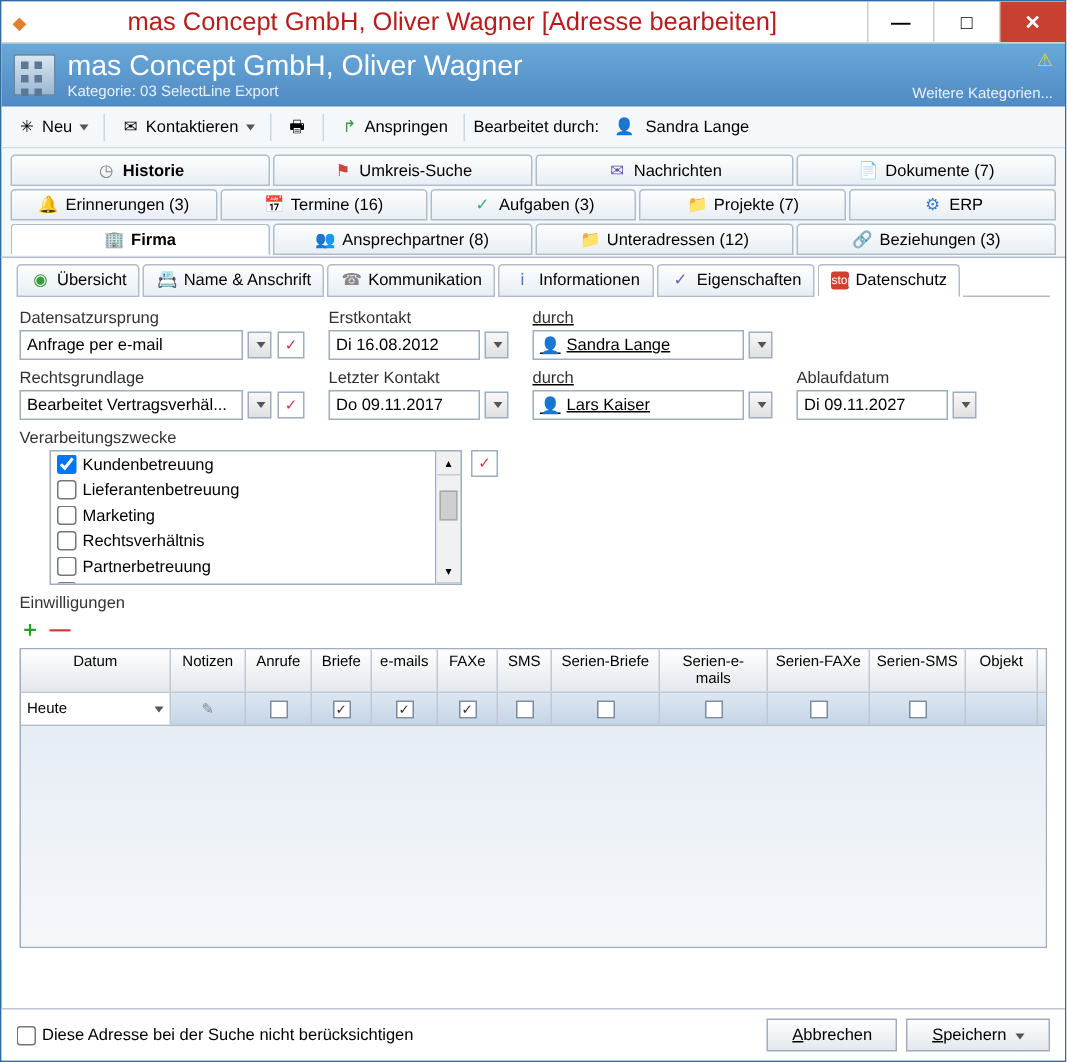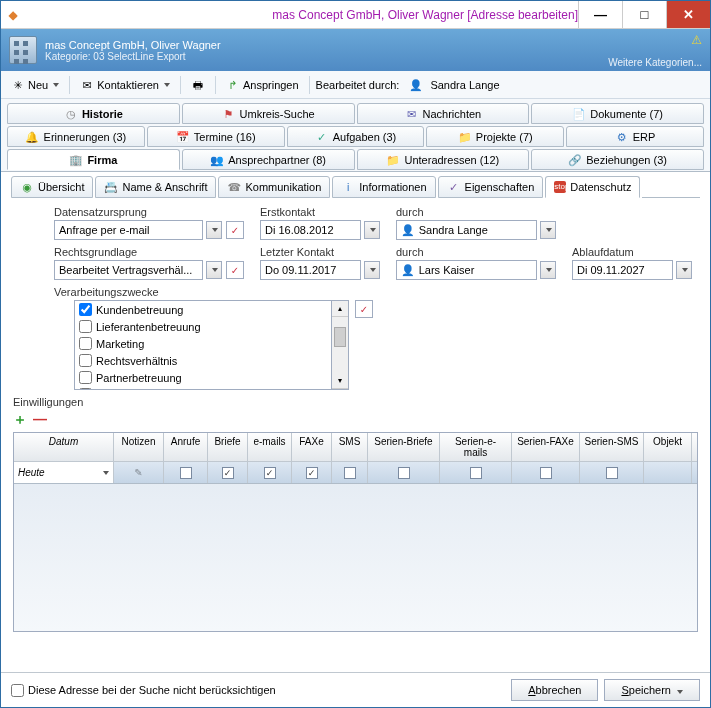--- a/index.html
+++ b/index.html
@@ -2,31 +2,31 @@
 <html><head>
 <meta charset="utf-8">
 <style>
   * { box-sizing: border-box; margin: 0; padding: 0; }
   body { font-family: Tahoma, Verdana, sans-serif; font-size: 11px; background: #fff; color: #000; }
   .window { width: 711px; height: 708px; border: 1px solid #2e6da4; display: flex; flex-direction: column; background: #fff; overflow: hidden; }
   
   
   .titlebar { height: 28px; background: #fff; display: flex; align-items: center; border-bottom: 1px solid #d0d0d0; }
   .titlebar-icon { width: 24px; text-align: center; color: #e08030; font-size: 12px; }
-  .titlebar-text { flex: 1; text-align: right; font-size: 12px; color: #a21caf; }
+  .titlebar-text { flex: 1; text-align: center; font-size: 17px; color: #b91c1c; }
   .titlebar-btns { display: flex; }
   .titlebar-btn { width: 44px; height: 27px; display: flex; align-items: center; justify-content: center; font-size: 13px; font-weight: bold; border-left: 1px solid #ccc; }
   .titlebar-btn.close { background: #c84030; color: #fff; }
   
   
   .header-band { height: 42px; background: linear-gradient(#6aa8d8, #4f8ac4); color: #fff; display: flex; align-items: center; padding: 0 8px; position: relative; }
   .hb-icon { width: 28px; height: 28px; background: linear-gradient(#d9e6f2,#9ab7d2); border: 1px solid #6a8aa4; border-radius: 2px; margin-right: 8px; position: relative; }
   .hb-icon::before, .hb-icon::after { content:""; position:absolute; background:#5b7894; }
   .hb-icon::before { left:4px; top:4px; width:5px; height:5px; box-shadow: 9px 0 #5b7894, 0 9px #5b7894, 9px 9px #5b7894, 0 18px #5b7894, 9px 18px #5b7894; }
-  .hb-title { font-size: 11px; }
+  .hb-title { font-size: 19px; }
   .hb-sub { font-size: 10px; color: #e8f0f8; }
   .hb-warn { position: absolute; right: 8px; top: 4px; color: #f5d830; font-size: 12px; }
   .hb-link { position: absolute; right: 8px; bottom: 3px; color: #e8f0f8; font-size: 10px; cursor: pointer; }
   
   
   .toolbar { height: 28px; background: #f5f8fb; border-bottom: 1px solid #d0dae4; display: flex; align-items: center; padding: 0 6px; gap: 6px; font-size: 11px; }
   .tb-btn { display: flex; align-items: center; gap: 3px; padding: 2px 4px; cursor: pointer; }
   .tb-sep { width: 1px; height: 18px; background: #cbd6e0; }
   .caret { display:inline-block; width:0; height:0; border-left:3px solid transparent; border-right:3px solid transparent; border-top:4px solid #555; margin-left:2px; }
   .ico { display:inline-block; width:14px; height:14px; text-align:center; line-height:14px; font-size:11px; }
@@ -38,23 +38,23 @@
   .tab.active { background: #fff; border-bottom-color: #fff; font-weight: bold; }
   
   
   .subtabs { display: flex; gap: 2px; padding: 4px 10px 0; background: #fff; border-top: 1px solid #b0bcc8; margin-top:-1px;}
   .subtab { border: 1px solid #b0bcc8; border-radius: 3px 3px 0 0; background: linear-gradient(#fdfefe,#e8eef4); padding: 3px 8px; display: flex; align-items: center; gap: 4px; font-size: 11px; cursor: pointer; }
   .subtab.active { background: #fff; border-bottom-color: #fff; }
   .subtab-spacer { flex:1; border-bottom: 1px solid #b0bcc8; }
   
   
   .form-area { padding: 8px 12px; background: #fff; }
-  .form-row { display: flex; gap: 16px; margin-bottom: 6px; margin-left: 41px; }
+  .form-row { display: flex; gap: 16px; margin-bottom: 6px; }
   .field-group { display: flex; flex-direction: column; gap: 2px; }
-  .w1 { width: 190px; } .w2 { width: 120px; } .w3 { width: 160px; }
+  .w1 { width: 190px; } .w2 { width: 120px; } .w3 { width: 160px; text-decoration: underline; }
   .label { font-size: 11px; color: #333; }
   .field-line { display:flex; gap:4px; align-items:center; }
   .combo { height: 20px; border: 1px solid #a0acc0; background: #fff; display: flex; align-items: center; padding: 0 4px; font-size: 11px; flex:1; }
   .combo-arrow { width: 16px; height: 18px; border: 1px solid #a0acc0; background: linear-gradient(#f8f8f8,#e0e0e0); display:flex; align-items:center; justify-content:center; margin-left:-1px; flex:none; }
   .chkbtn { width: 18px; height: 18px; border: 1px solid #a0acc0; background: #fff; display:flex; align-items:center; justify-content:center; font-size:10px; color:#c34; }
   .person-ico { color:#5a9a3a; margin-right:4px; }
   
   
   .chklist-wrap { display:flex; width: 295px; padding-left: 20px; }
   .chklist { border: 1px solid #a0acc0; height: 90px; overflow:hidden; flex:1; background:#fff; }
@@ -67,21 +67,21 @@
   
   
   .grid-section { margin-top: 4px; }
   .grid-toolbar { display:flex; gap:6px; padding: 3px 0; }
   .grid { border: 1px solid #a0acc0; }
   .grid-head { display:flex; background: linear-gradient(#fefefe,#e4e8ec); }
   .grid-head .gh { border-right:1px solid #c0c8d0; padding:3px 4px; font-size:10px; text-align:center; }
   .grid-body-wrap { height: 170px; background: linear-gradient(#e4ebf3,#f5f8fb); border-top:1px solid #c0c8d0;}
   .grid-row { display:flex; background: linear-gradient(#dde7f2,#c5d5e6); height:22px; align-items:center; border-bottom:1px solid #b0bcc8; }
   .grid-row .gc { border-right:1px solid #c0c8d0; padding:2px 4px; font-size:10px; text-align:center; height:100%; display:flex; align-items:center; justify-content:center; }
-  .c-datum{width:100px;font-style:italic;} .c-notizen{width:50px;} .c-anrufe{width:44px;} .c-briefe{width:40px;} .c-emails{width:44px;} .c-faxe{width:40px;} .c-sms{width:36px;} .c-sbriefe{width:72px;} .c-semails{width:72px;} .c-sfaxe{width:68px;} .c-ssms{width:64px;} .c-objekt{width:48px;}
+  .c-datum{width:100px;} .c-notizen{width:50px;} .c-anrufe{width:44px;} .c-briefe{width:40px;} .c-emails{width:44px;} .c-faxe{width:40px;} .c-sms{width:36px;} .c-sbriefe{width:72px;} .c-semails{width:72px;} .c-sfaxe{width:68px;} .c-ssms{width:64px;} .c-objekt{width:48px;}
   .minichk { width:12px; height:12px; border:1px solid #7a8aa0; background:#fff; display:inline-flex; align-items:center; justify-content:center; font-size:9px; }
   .minichk.checked::after{content:"✓"; color:#333;}
   
   
   .footer { border-top: 1px solid #c0c8d0; padding: 6px 10px; display:flex; align-items:center; background:#fff; }
   .footer-spacer { flex:1; }
   .btn { border: 1px solid #a0acc0; background: linear-gradient(#fefefe,#e4e8ec); padding: 4px 16px; font-size:11px; margin-left:6px; cursor:pointer; }
   .u { text-decoration: underline; }
 
   .ico-clock { color:#888;} .ico-cal{color:#c74;} .ico-task{color:#3a8;} .ico-proj{color:#c9a33a;} .ico-msg{color:#55a;} .ico-doc{color:#888;} .ico-pin{color:#c44;} .ico-people{color:#d79030;} .ico-sub{color:#c9a33a;} .ico-bez{color:#5a9;} .ico-build{color:#5a7ca0;}

